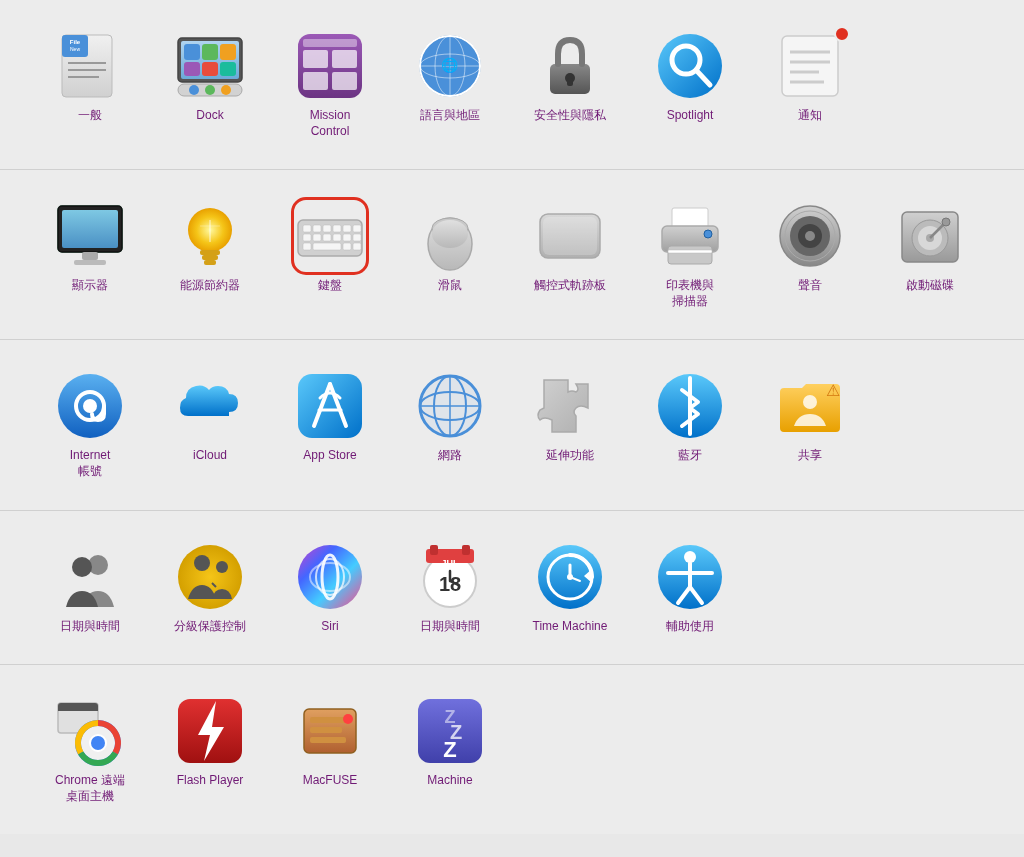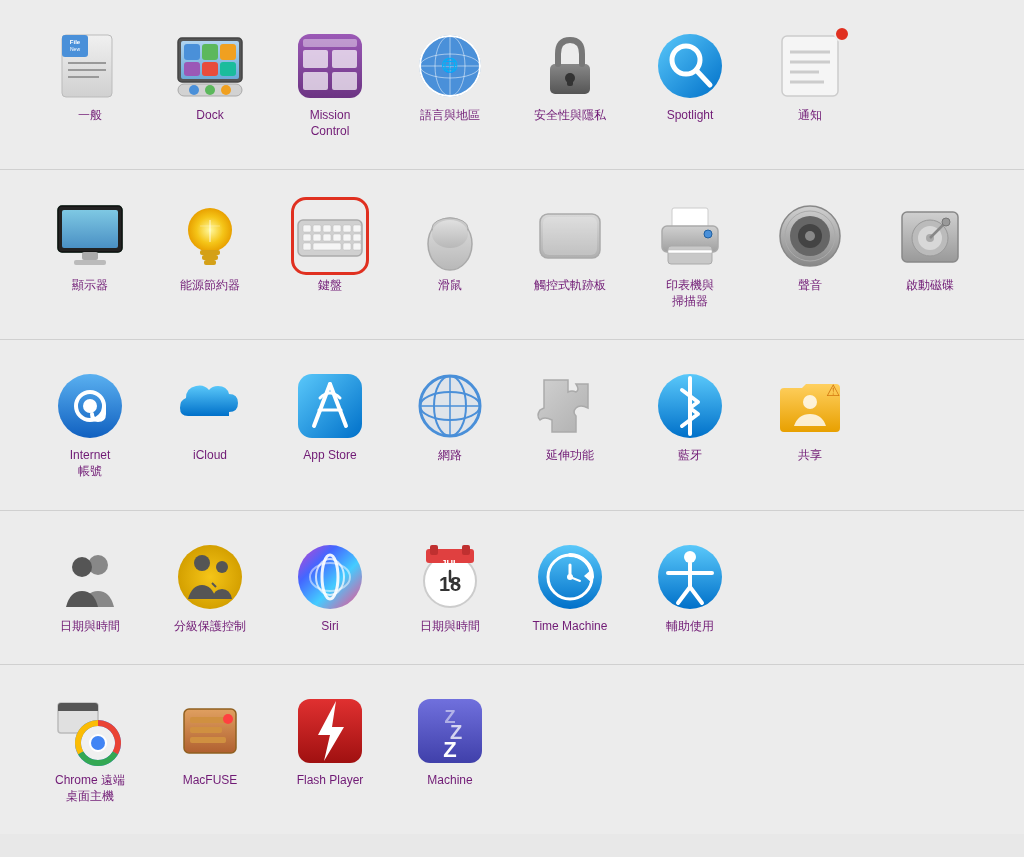--- a/index.html
+++ b/index.html
@@ -707,20 +707,37 @@
             <circle cx="44" cy="48" r="7" fill="#4285f4"></circle>
           </svg>
         </div>
         <span class="icon-label">Chrome 遠端<br>桌面主機</span>
       </div>
 
       <div class="icon-item">
         <div class="icon-img">
           <svg viewBox="0 0 72 72" xmlns="http://www.w3.org/2000/svg">
             <defs>
+              <linearGradient id="flash-bg" x1="0%" y1="0%" x2="0%" y2="100%">
+                <stop offset="0%" style="stop-color:#e03030"></stop>
+                <stop offset="100%" style="stop-color:#a01010"></stop>
+              </linearGradient>
+            </defs>
+            <rect x="4" y="4" width="64" height="64" rx="12" fill="url(#flash-bg)"></rect>
+
+            <polygon points="42,6 24,40 36,40 30,66 50,32 38,32" fill="white"></polygon>
+          </svg>
+        </div>
+        <span class="icon-label">Flash Player</span>
+      </div>
+
+      <div class="icon-item">
+        <div class="icon-img">
+          <svg viewBox="0 0 72 72" xmlns="http://www.w3.org/2000/svg">
+            <defs>
               <linearGradient id="fuse-bg" x1="0%" y1="0%" x2="0%" y2="100%">
                 <stop offset="0%" style="stop-color:#e0a060"></stop>
                 <stop offset="100%" style="stop-color:#b06030"></stop>
               </linearGradient>
             </defs>
 
             <rect x="10" y="14" width="52" height="44" rx="5" fill="url(#fuse-bg)" stroke="#906020" stroke-width="1.5"></rect>
 
             <rect x="16" y="22" width="40" height="6" rx="2" fill="#d09040"></rect>
             <rect x="16" y="32" width="32" height="6" rx="2" fill="#d09040"></rect>
@@ -729,37 +746,20 @@
             <circle cx="54" cy="24" r="5" fill="#ff4040"></circle>
           </svg>
         </div>
         <span class="icon-label">MacFUSE</span>
       </div>
 
       <div class="icon-item">
         <div class="icon-img">
           <svg viewBox="0 0 72 72" xmlns="http://www.w3.org/2000/svg">
             <defs>
-              <linearGradient id="flash-bg" x1="0%" y1="0%" x2="0%" y2="100%">
-                <stop offset="0%" style="stop-color:#e03030"></stop>
-                <stop offset="100%" style="stop-color:#a01010"></stop>
-              </linearGradient>
-            </defs>
-            <rect x="4" y="4" width="64" height="64" rx="12" fill="url(#flash-bg)"></rect>
-
-            <polygon points="42,6 24,40 36,40 30,66 50,32 38,32" fill="white"></polygon>
-          </svg>
-        </div>
-        <span class="icon-label">Flash Player</span>
-      </div>
-
-      <div class="icon-item">
-        <div class="icon-img">
-          <svg viewBox="0 0 72 72" xmlns="http://www.w3.org/2000/svg">
-            <defs>
               <linearGradient id="ns-bg" x1="0%" y1="0%" x2="0%" y2="100%">
                 <stop offset="0%" style="stop-color:#7070dd"></stop>
                 <stop offset="100%" style="stop-color:#4040aa"></stop>
               </linearGradient>
             </defs>
             <rect x="4" y="4" width="64" height="64" rx="12" fill="url(#ns-bg)"></rect>
 
             <text x="36" y="28" font-size="18" fill="white" text-anchor="middle" font-weight="bold" opacity="0.5">Z</text>
             <text x="42" y="44" font-size="20" fill="white" text-anchor="middle" font-weight="bold" opacity="0.75">Z</text>
             <text x="36" y="62" font-size="22" fill="white" text-anchor="middle" font-weight="bold">Z</text>

